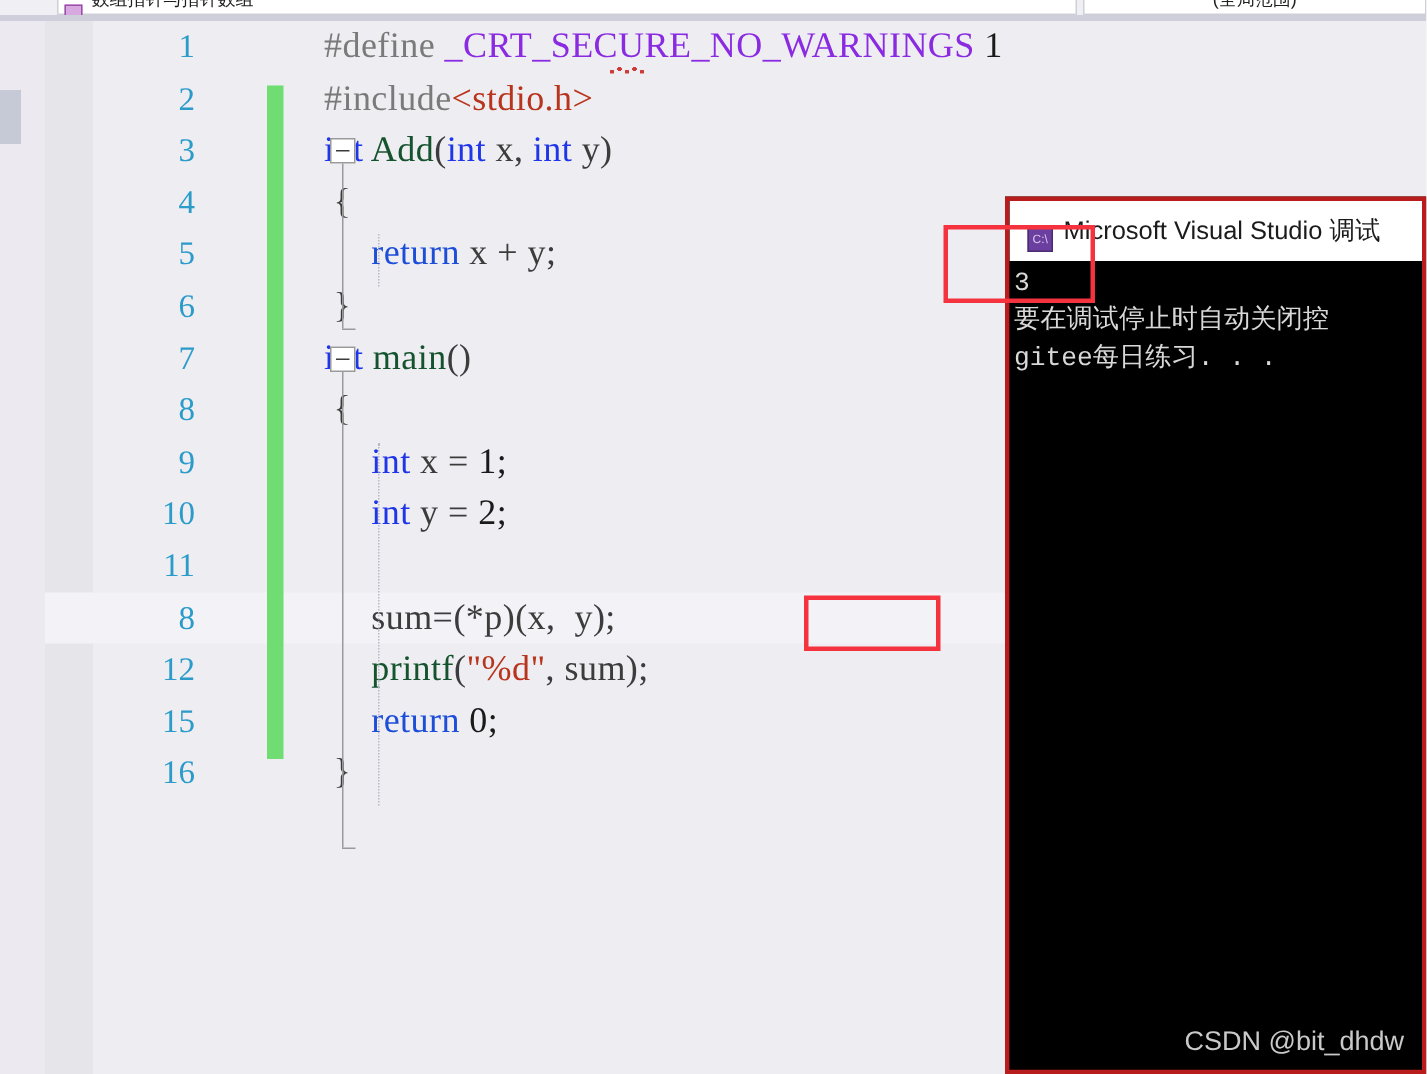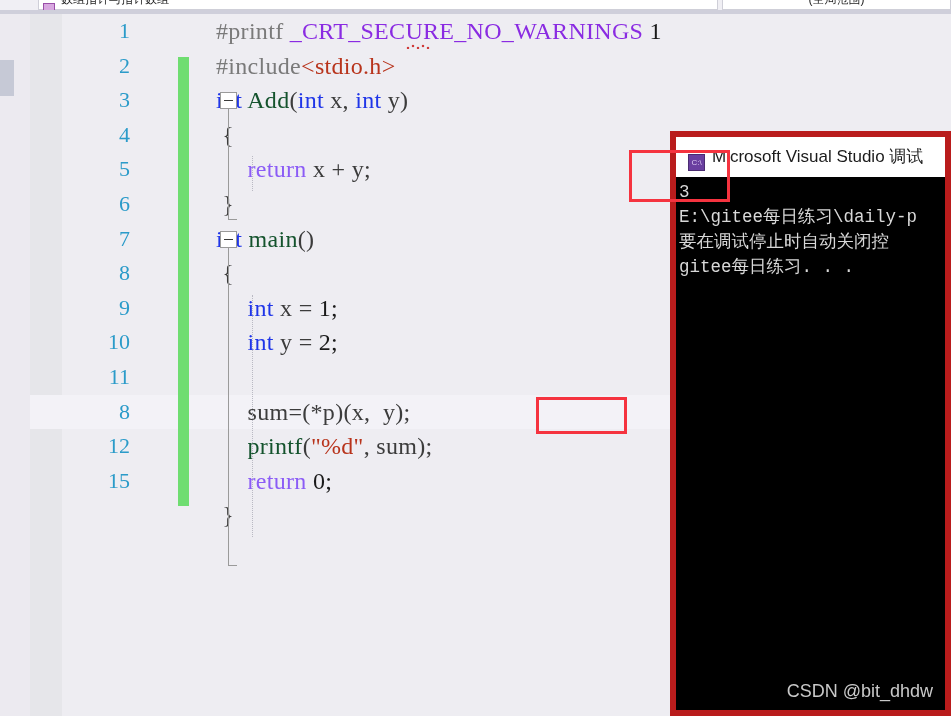--- a/index.html
+++ b/index.html
@@ -133,21 +133,21 @@
   .code {
     position: absolute; left: 186px; top: 0;
     font-family: "Liberation Serif", serif;
     font-size: 24px;
     line-height: 34.6px;
     letter-spacing: 0.3px;
     color: #1a1a1a;
     white-space: pre;
   }
   .kw      { color: #1f35e8; }      
-  .kw2     { color: #8b5cf6; }      
+  .kw2     { color: #1d4ed8; }      
   .fn      { color: #14532d; }      
   .pp      { color: #7a7a7a; }      
   .macro   { color: #8a2be2; }      
   .str     { color: #b8341c; }      
   .num     { color: #1a1a1a; }
   .var     { color: #3c3c3c; }
   .op      { color: #3c3c3c; }
   .brace   { color: #3c3c3c; }
 
   
@@ -161,21 +161,21 @@
       radial-gradient(circle at 17px 2px, #cf3b3b 1.4px, transparent 1.6px),
       radial-gradient(circle at 22px 4px, #cf3b3b 1.4px, transparent 1.6px);
   }
 
   
   .console {
     position: absolute;
     left: 670px; top: 131px;
     width: 281px; height: 585px;
     background: #000000;
-    border: 6px solid #b91c1c;
+    border: 3px solid #b91c1c;
     box-sizing: border-box;
     overflow: hidden;
   }
   .console-title {
     position: absolute; left: 0; top: 0; width: 100%; height: 40px;
     background: #ffffff;
     box-sizing: border-box;
     padding-left: 12px;
     line-height: 40px;
     font-size: 17px;
@@ -246,21 +246,21 @@
 
   <div class="left-rail">
     <div class="left-rail-thumb"></div>
   </div>
 
   <div class="editor">
     <div class="gutter-bg"></div>
     <div class="rows" id="rows">
         <div class="row">
           <div class="lineno">1</div>
-          <div class="code"><span class="pp">#printf </span><span class="macro">_CRT_SECURE_NO_WARNINGS</span><span class="num"> 1</span></div>
+          <div class="code"><span class="pp">#define </span><span class="macro">_CRT_SECURE_NO_WARNINGS</span><span class="num"> 1</span></div>
         </div>
         <div class="row">
           <div class="lineno">2</div>
           <div class="code"><span class="pp">#include</span><span class="str">&lt;stdio.h&gt;</span></div>
         </div>
         <div class="row">
           <div class="lineno">3</div>
           <div class="code"><span class="kw">int</span><span class="op"> </span><span class="fn">Add</span><span class="brace">(</span><span class="kw">int</span><span class="var"> x, </span><span class="kw">int</span><span class="var"> y</span><span class="brace">)</span></div>
         </div>
         <div class="row">
@@ -300,20 +300,21 @@
         </div>
         <div class="row">
           <div class="lineno">12</div>
           <div class="code"><span class="op">     </span><span class="fn">printf</span><span class="brace">(</span><span class="str">"%d"</span><span class="var">, sum</span><span class="brace">);</span></div>
         </div>
         <div class="row">
           <div class="lineno">15</div>
           <div class="code"><span class="op">     </span><span class="kw2">return</span><span class="num"> 0;</span></div>
         </div>
         <div class="row">
+          <div class="lineno">16</div>
           <div class="code"><span class="brace"> }</span></div>
         </div>
       </div>
     <div class="squig"></div>
   <div class="chg" style="top: 42.6px; height: 449.8px;"></div>
       <div class="fold" style="top: 78.2px;"></div>
       <div class="fold" style="top: 216.6px;"></div>
       <div class="foldline" style="top: 95.2px; height: 109.8px;"></div>
       <div class="foldline-end" style="top: 205px;"></div>
       <div class="foldline" style="top: 233.6px; height: 317.4px;"></div>
@@ -321,21 +322,20 @@
       <div class="indent" style="top: 142.4px; height: 34.6px;"></div>
       <div class="indent" style="top: 280.8px; height: 242.2px;"></div>
     </div>
 
   <div class="console">
     <div class="console-title">
       <span class="vs-ico">C:\</span><span>Microsoft Visual Studio 调试</span>
     </div>
     <div class="console-body" id="console-body">
         <div>3</div>
-        <div>E:\gitee每日练习\daily-p</div>
         <div>要在调试停止时自动关闭控</div>
         <div>gitee每日练习. . .</div>
       </div>
     <div class="watermark">CSDN @bit_dhdw</div>
   </div>
 
   <div class="redbox redbox-console"></div>
   <div class="redbox redbox-add"></div>
 
 </div>

